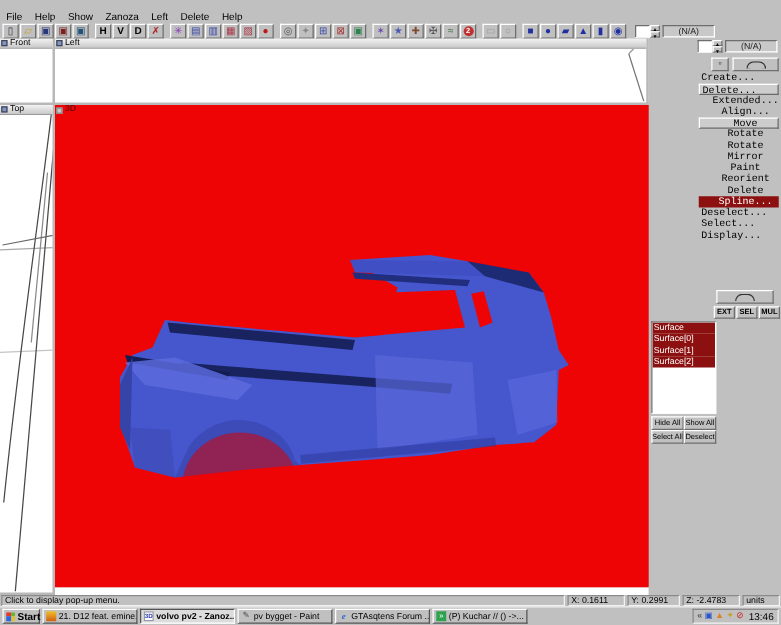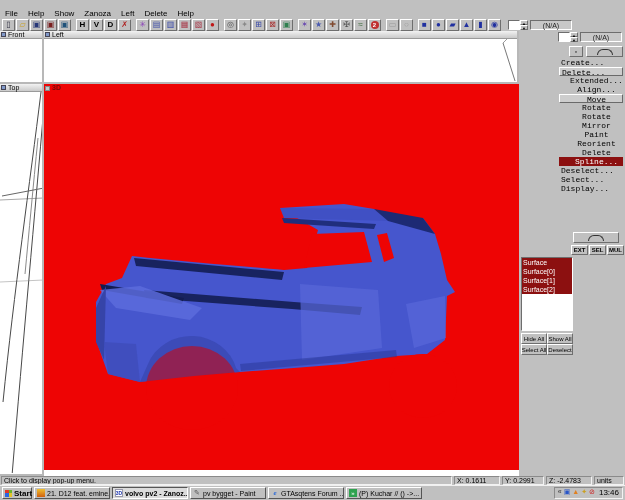--- a/index.html
+++ b/index.html
@@ -110,21 +110,21 @@
     padding:0 2px;background:#c0c0c0;border:1px solid;border-color:#fff #555 #555 #fff;
     white-space:nowrap;overflow:hidden;font-size:7px;}
   .task.active{border-color:#555 #fff #fff #555;background:#dcdcdc;font-weight:bold;}
   .ticon{width:8px;height:8px;flex:none;display:flex;align-items:center;justify-content:center;
     font-size:7px;line-height:8px;}
   .ticon.winamp{background:linear-gradient(#f0c030,#d06010);}
   .ticon.zm{background:#fff;border:1px solid #99a;color:#2038b0;font-size:5px;font-weight:bold;}
   .ticon.paint{color:#555;}
   .ticon.ie{color:#2868d8;font-family:"Liberation Serif",serif;font-style:italic;font-weight:bold;}
   .ticon.chat{background:#2fa24f;color:#fff;font-size:6px;}
-  .tray{margin-left:auto;height:12px;display:flex;gap:2px;padding:0 3px;
+  .tray{margin-left:auto;height:12px;display:flex;align-items:center;gap:2px;padding:0 3px;
     border:1px solid;border-color:#8a8a8a #f2f2f2 #f2f2f2 #8a8a8a;font-size:8px;}
   .tray .ti{font-size:7px;line-height:8px;}
   .clock{font-size:8px;padding-left:2px;}
 </style>
 </head>
 <body>
 
 <div class="screen">
 
 

